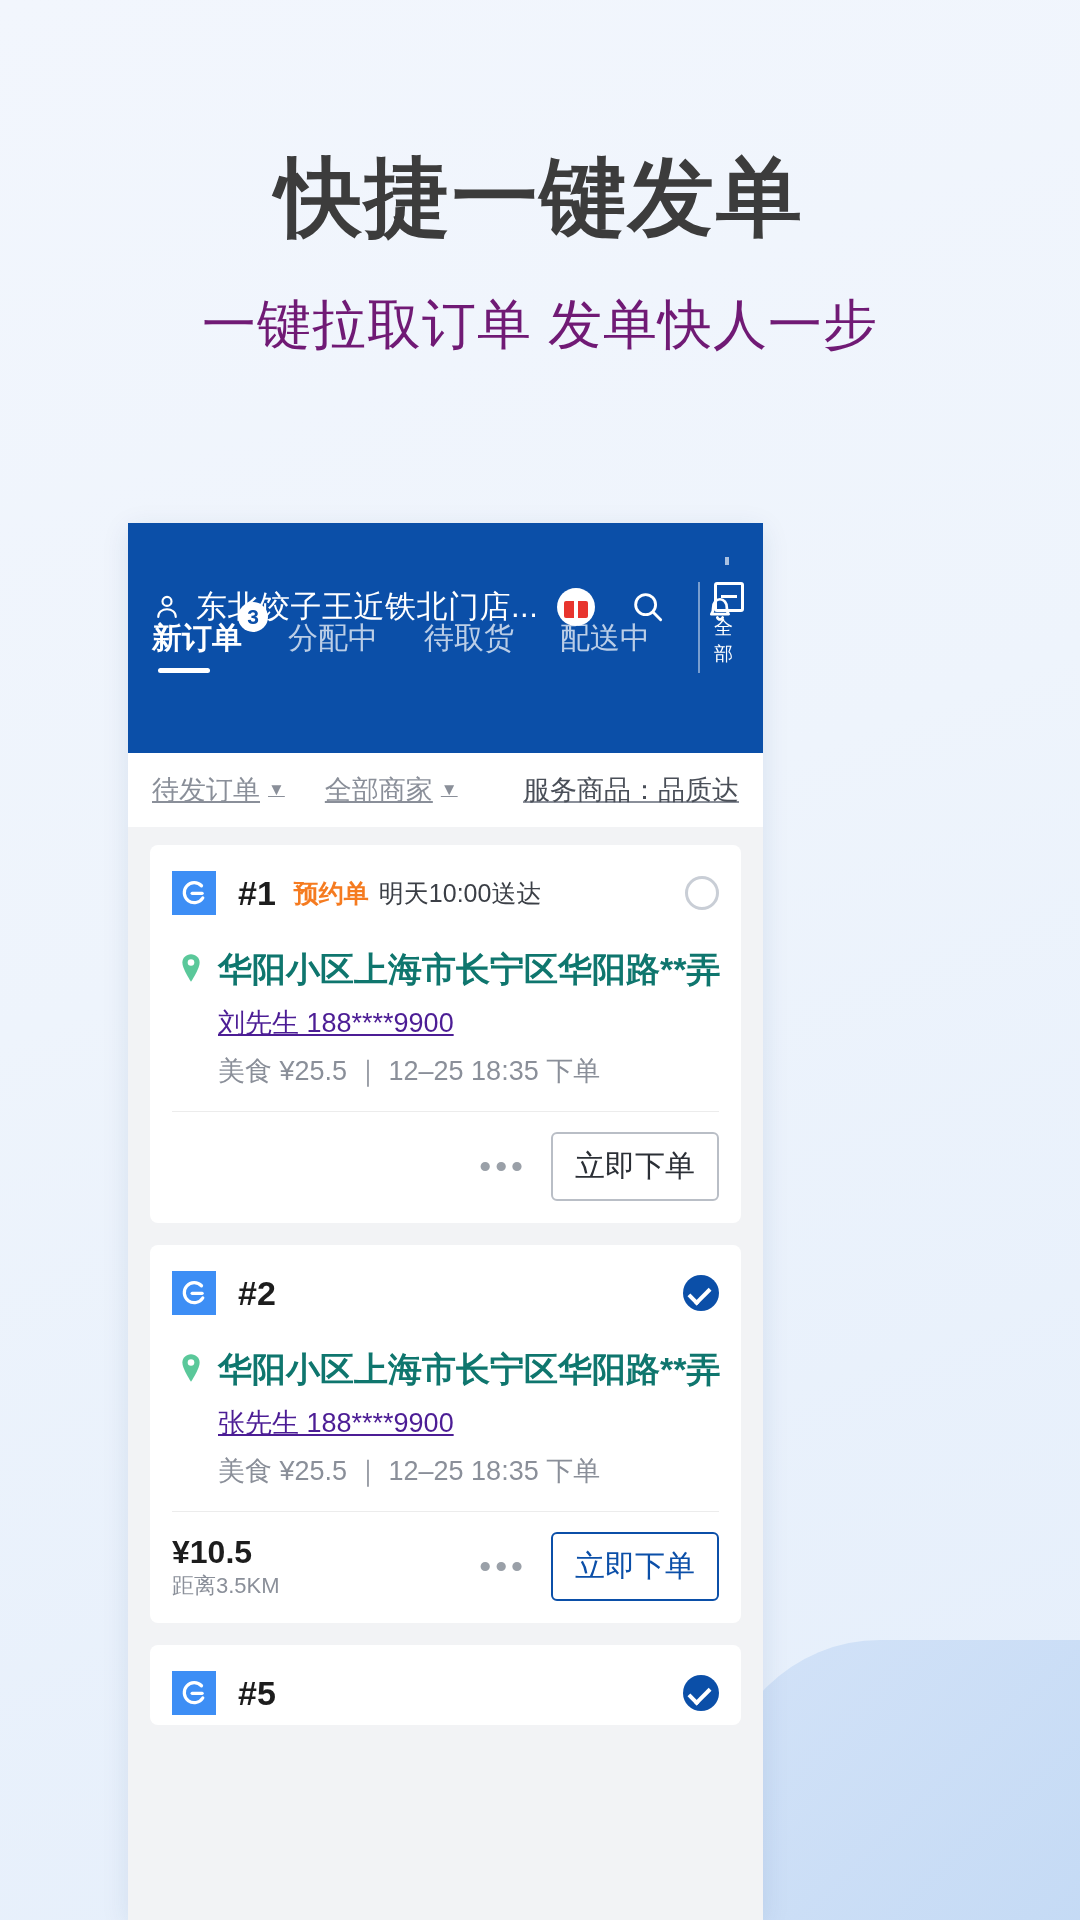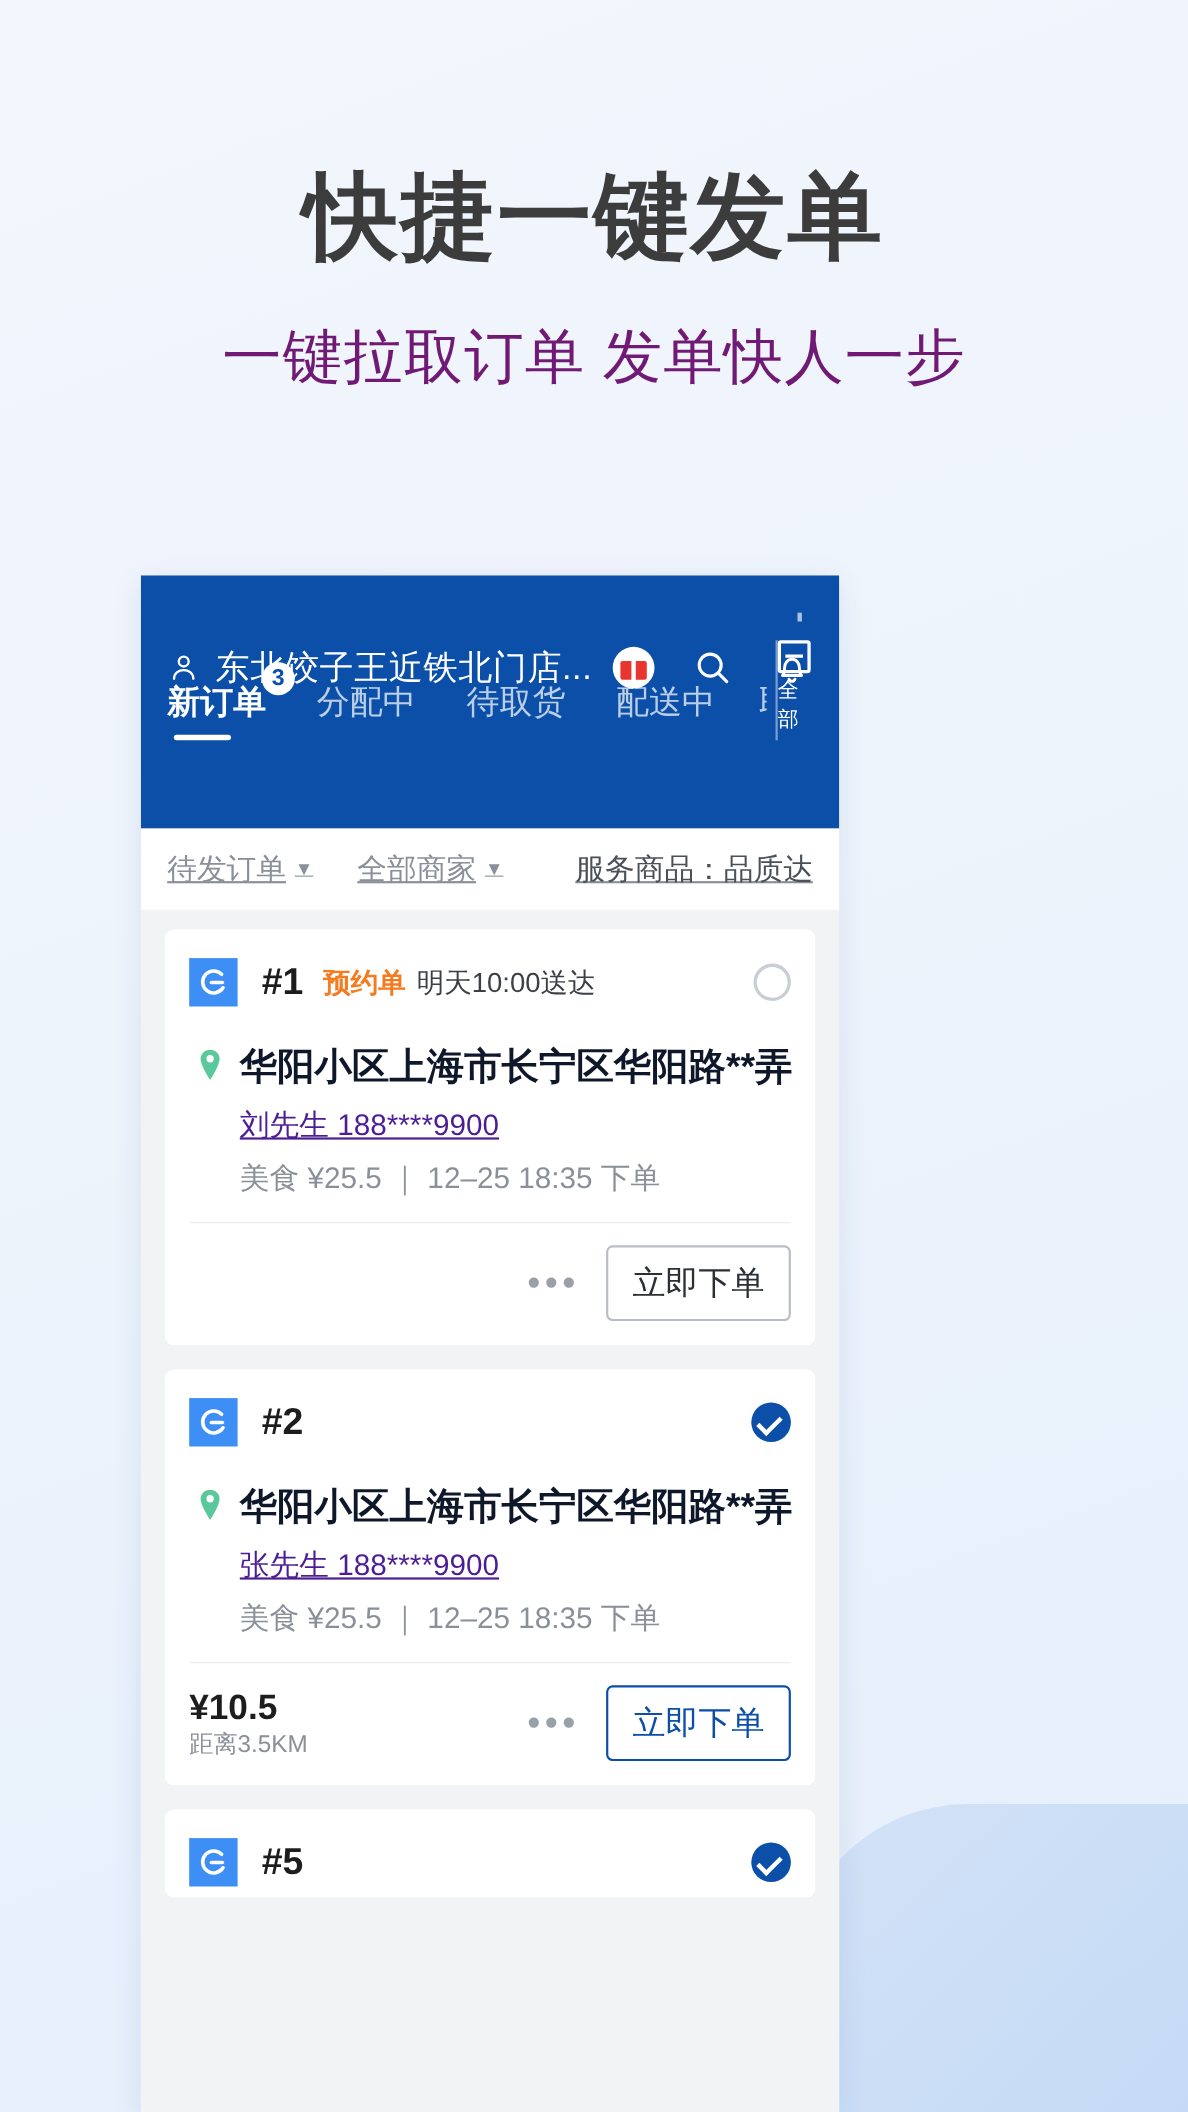--- a/index.html
+++ b/index.html
@@ -118,20 +118,21 @@
     width: 30px; height: 30px; border-radius: 50%;
     background: #fff; color: #0b4fa8;
     font-size: 21px; font-weight: bold;
     display: flex; align-items: center; justify-content: center;
   }
   .tab-clipped { overflow: hidden; }
   .tabs-all {
     display: flex; flex-direction: column; align-items: center;
     color: #fff; padding-bottom: 6px; margin-left: 8px;
     border-left: 2px solid rgba(255,255,255,.45);
+    padding-left: 14px;
   }
   .tabs-all .box {
     width: 30px; height: 30px; border: 3px solid #fff; border-radius: 3px;
     position: relative;
   }
   .tabs-all .box::after{
     content:""; position:absolute; left:4px; top:10px; right:4px; height:3px; background:#fff;
   }
   .tabs-all .lbl { font-size: 19px; margin-top: 3px; }
 
@@ -177,21 +178,21 @@
   }
   .sel-check::after {
     content:""; position:absolute; left:10px; top:8px;
     width:9px; height:17px; border:solid #fff; border-width:0 4px 4px 0;
     transform: rotate(45deg);
   }
   .addr-row { display: flex; align-items: flex-start; padding-top: 22px; }
   .pin {
     width: 22px; height: 30px; flex: 0 0 auto; margin: 6px 16px 0 8px;
   }
-  .addr-text { font-size: 34px; font-weight: bold; color: #0f172a; white-space: nowrap; }
+  .addr-text { font-size: 34px; font-weight: bold; color: #0f766e; white-space: nowrap; }
   .contact { font-size: 27px; color: #4c1d95; padding: 12px 0 0 46px; text-decoration: underline; }
   .meta { font-size: 27px; color: #8a8f99; padding: 12px 0 22px 46px; }
   .card-divider { height: 1px; background: #ececec; }
   .card-bottom {
     display: flex; align-items: center;
     padding: 20px 0 22px 0;
   }
   .price-block { line-height: 1.15; }
   .price { font-size: 32px; font-weight: bold; color: #1d1d1d; }
   .distance { font-size: 22px; color: #8a8f99; margin-top: 2px; }

